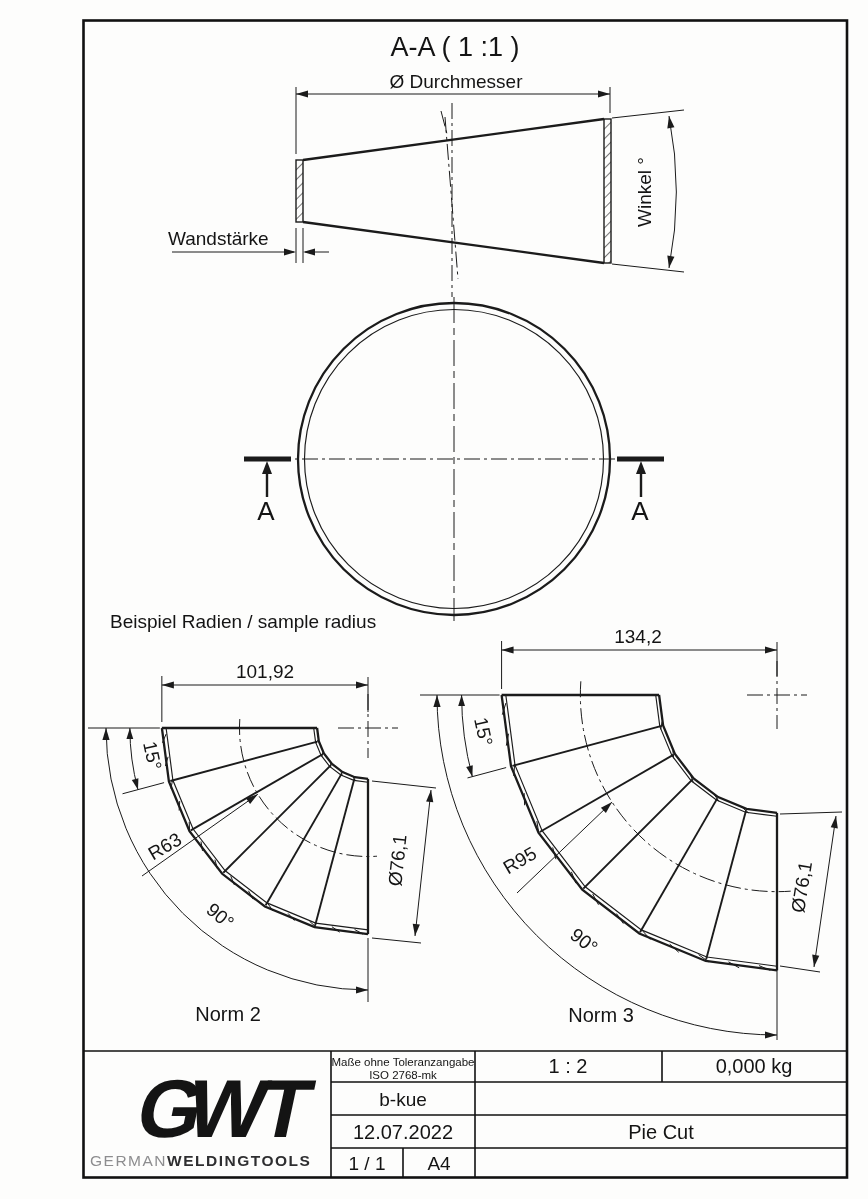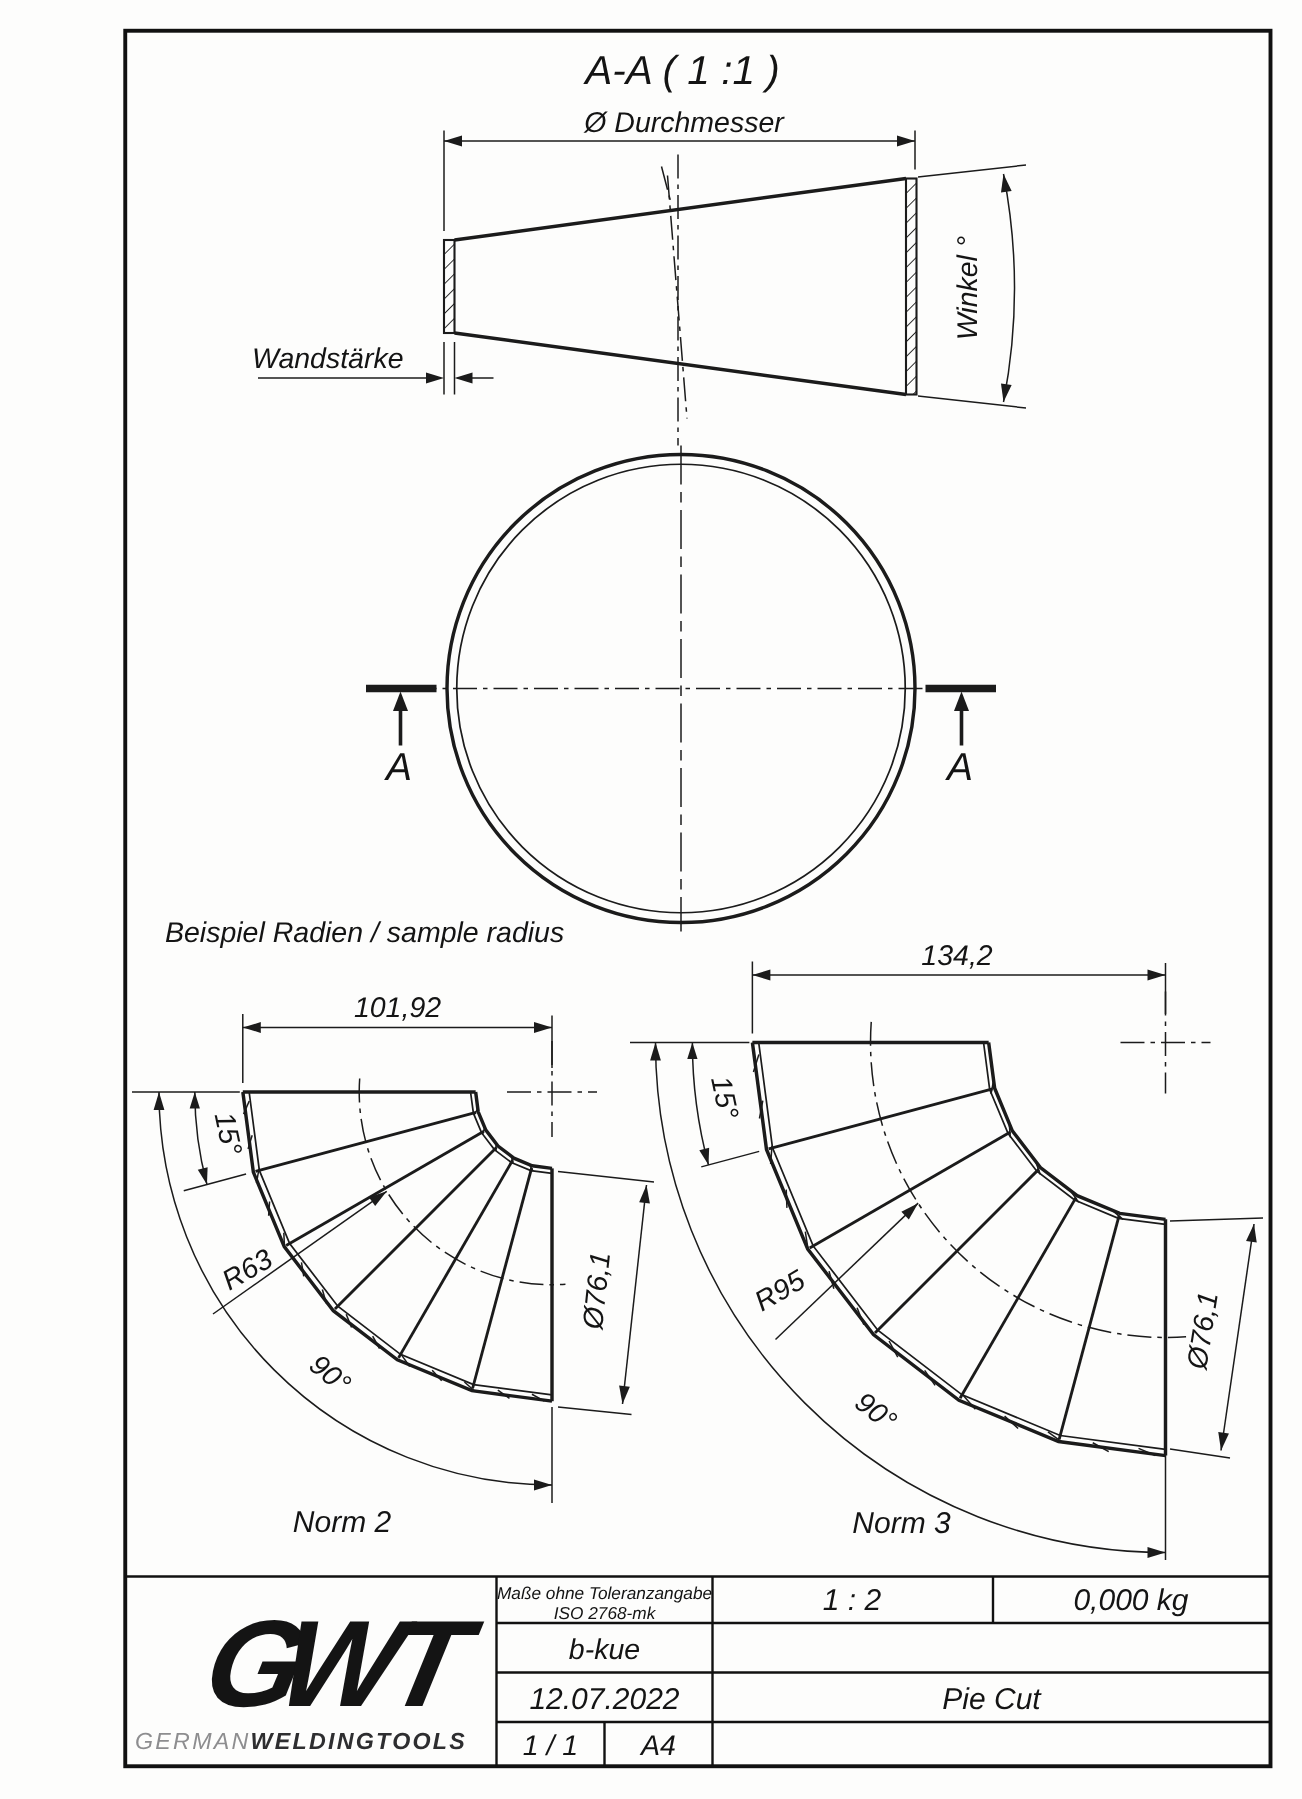--- a/index.html
+++ b/index.html
@@ -1,17 +1,17 @@
 <!DOCTYPE html>
 <html><head>
 <meta charset="utf-8">
 <style>
   html,body{margin:0;padding:0;background:#e8e8e6;}
   #page{position:relative;width:868px;height:1199px;background:#fdfdfc;margin:0 auto;
-        font-family:"Liberation Sans",sans-serif;font-style:italic;}
+        font-family:"Liberation Sans",sans-serif;}
   svg{position:absolute;left:0;top:0;}
   svg text{fill:#141414;font-family:"Liberation Sans",sans-serif;}
   .lw{fill:none;stroke:#1b1b1b;stroke-width:2.3;}
   .lt{fill:none;stroke:#1b1b1b;stroke-width:1.15;}
   .ext{fill:none;stroke:#1b1b1b;stroke-width:1;}
   .cl{fill:none;stroke:#1b1b1b;stroke-width:1;stroke-dasharray:16 4 3 4;}
   .cl2{fill:none;stroke:#1b1b1b;stroke-width:1;stroke-dasharray:26 5 7 5;}
   .frame{fill:none;stroke:#111;stroke-width:2.6;}
   .tb{fill:none;stroke:#111;stroke-width:1.6;}
   .dimtxt{font-size:19px;}

